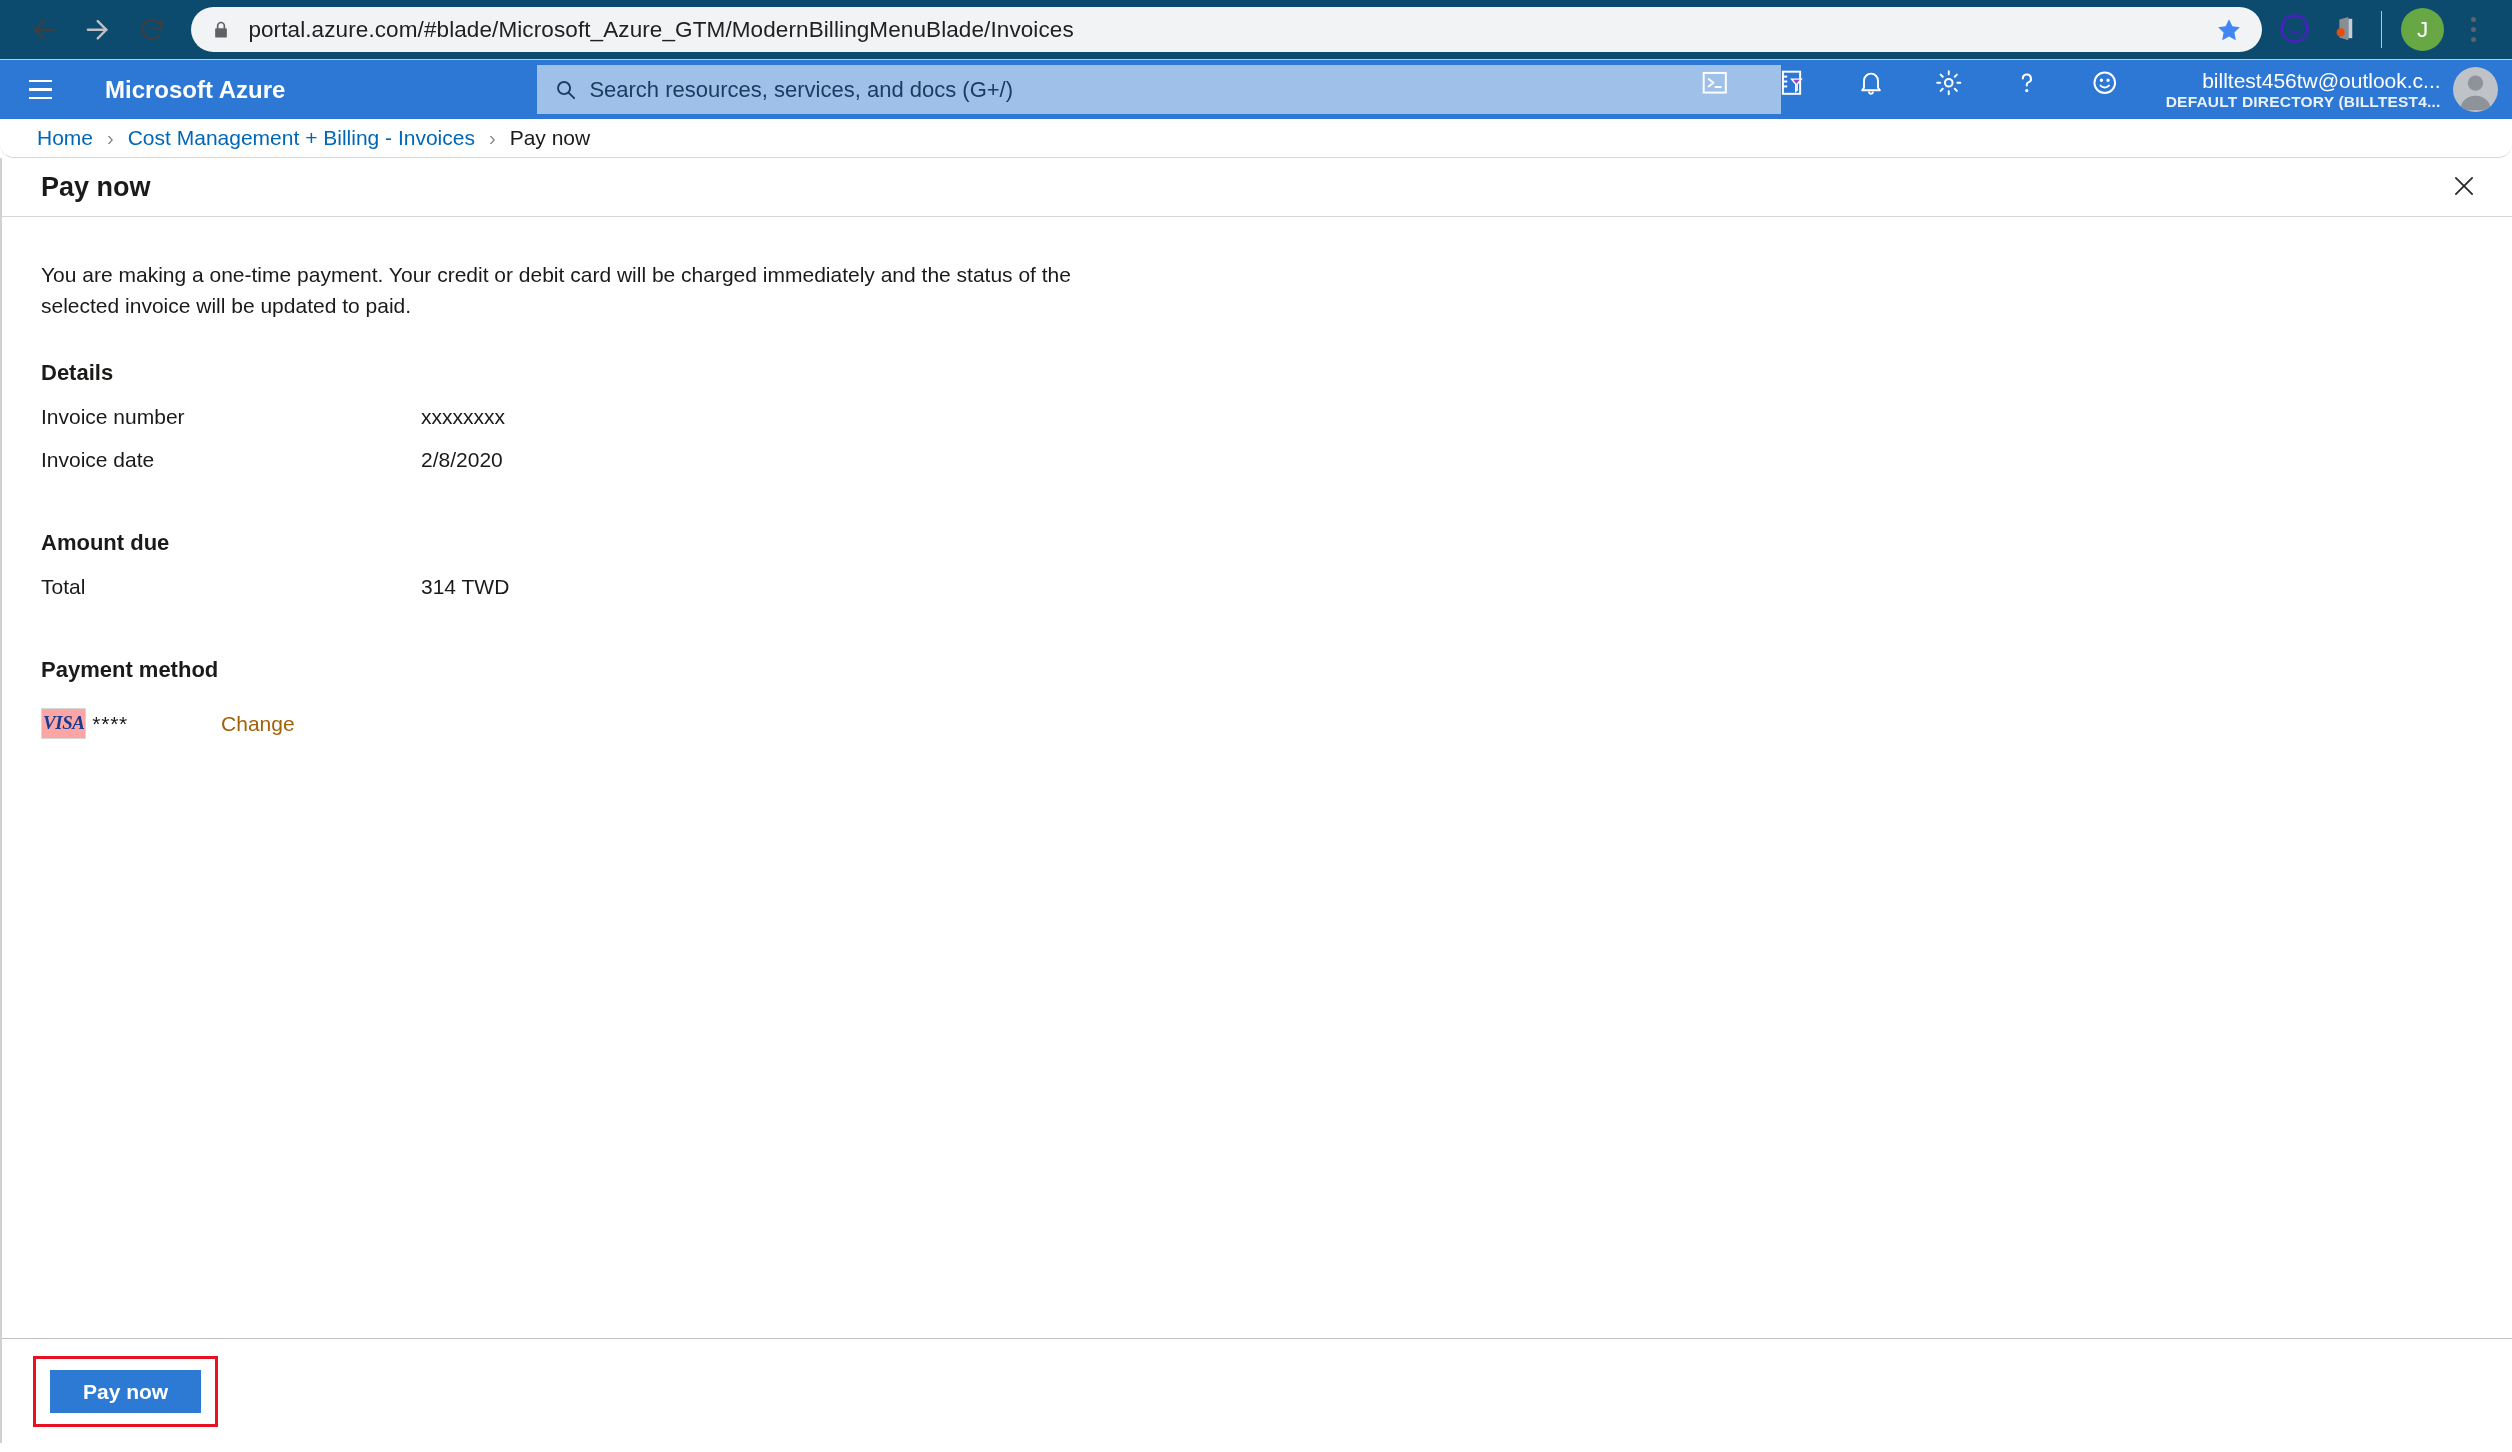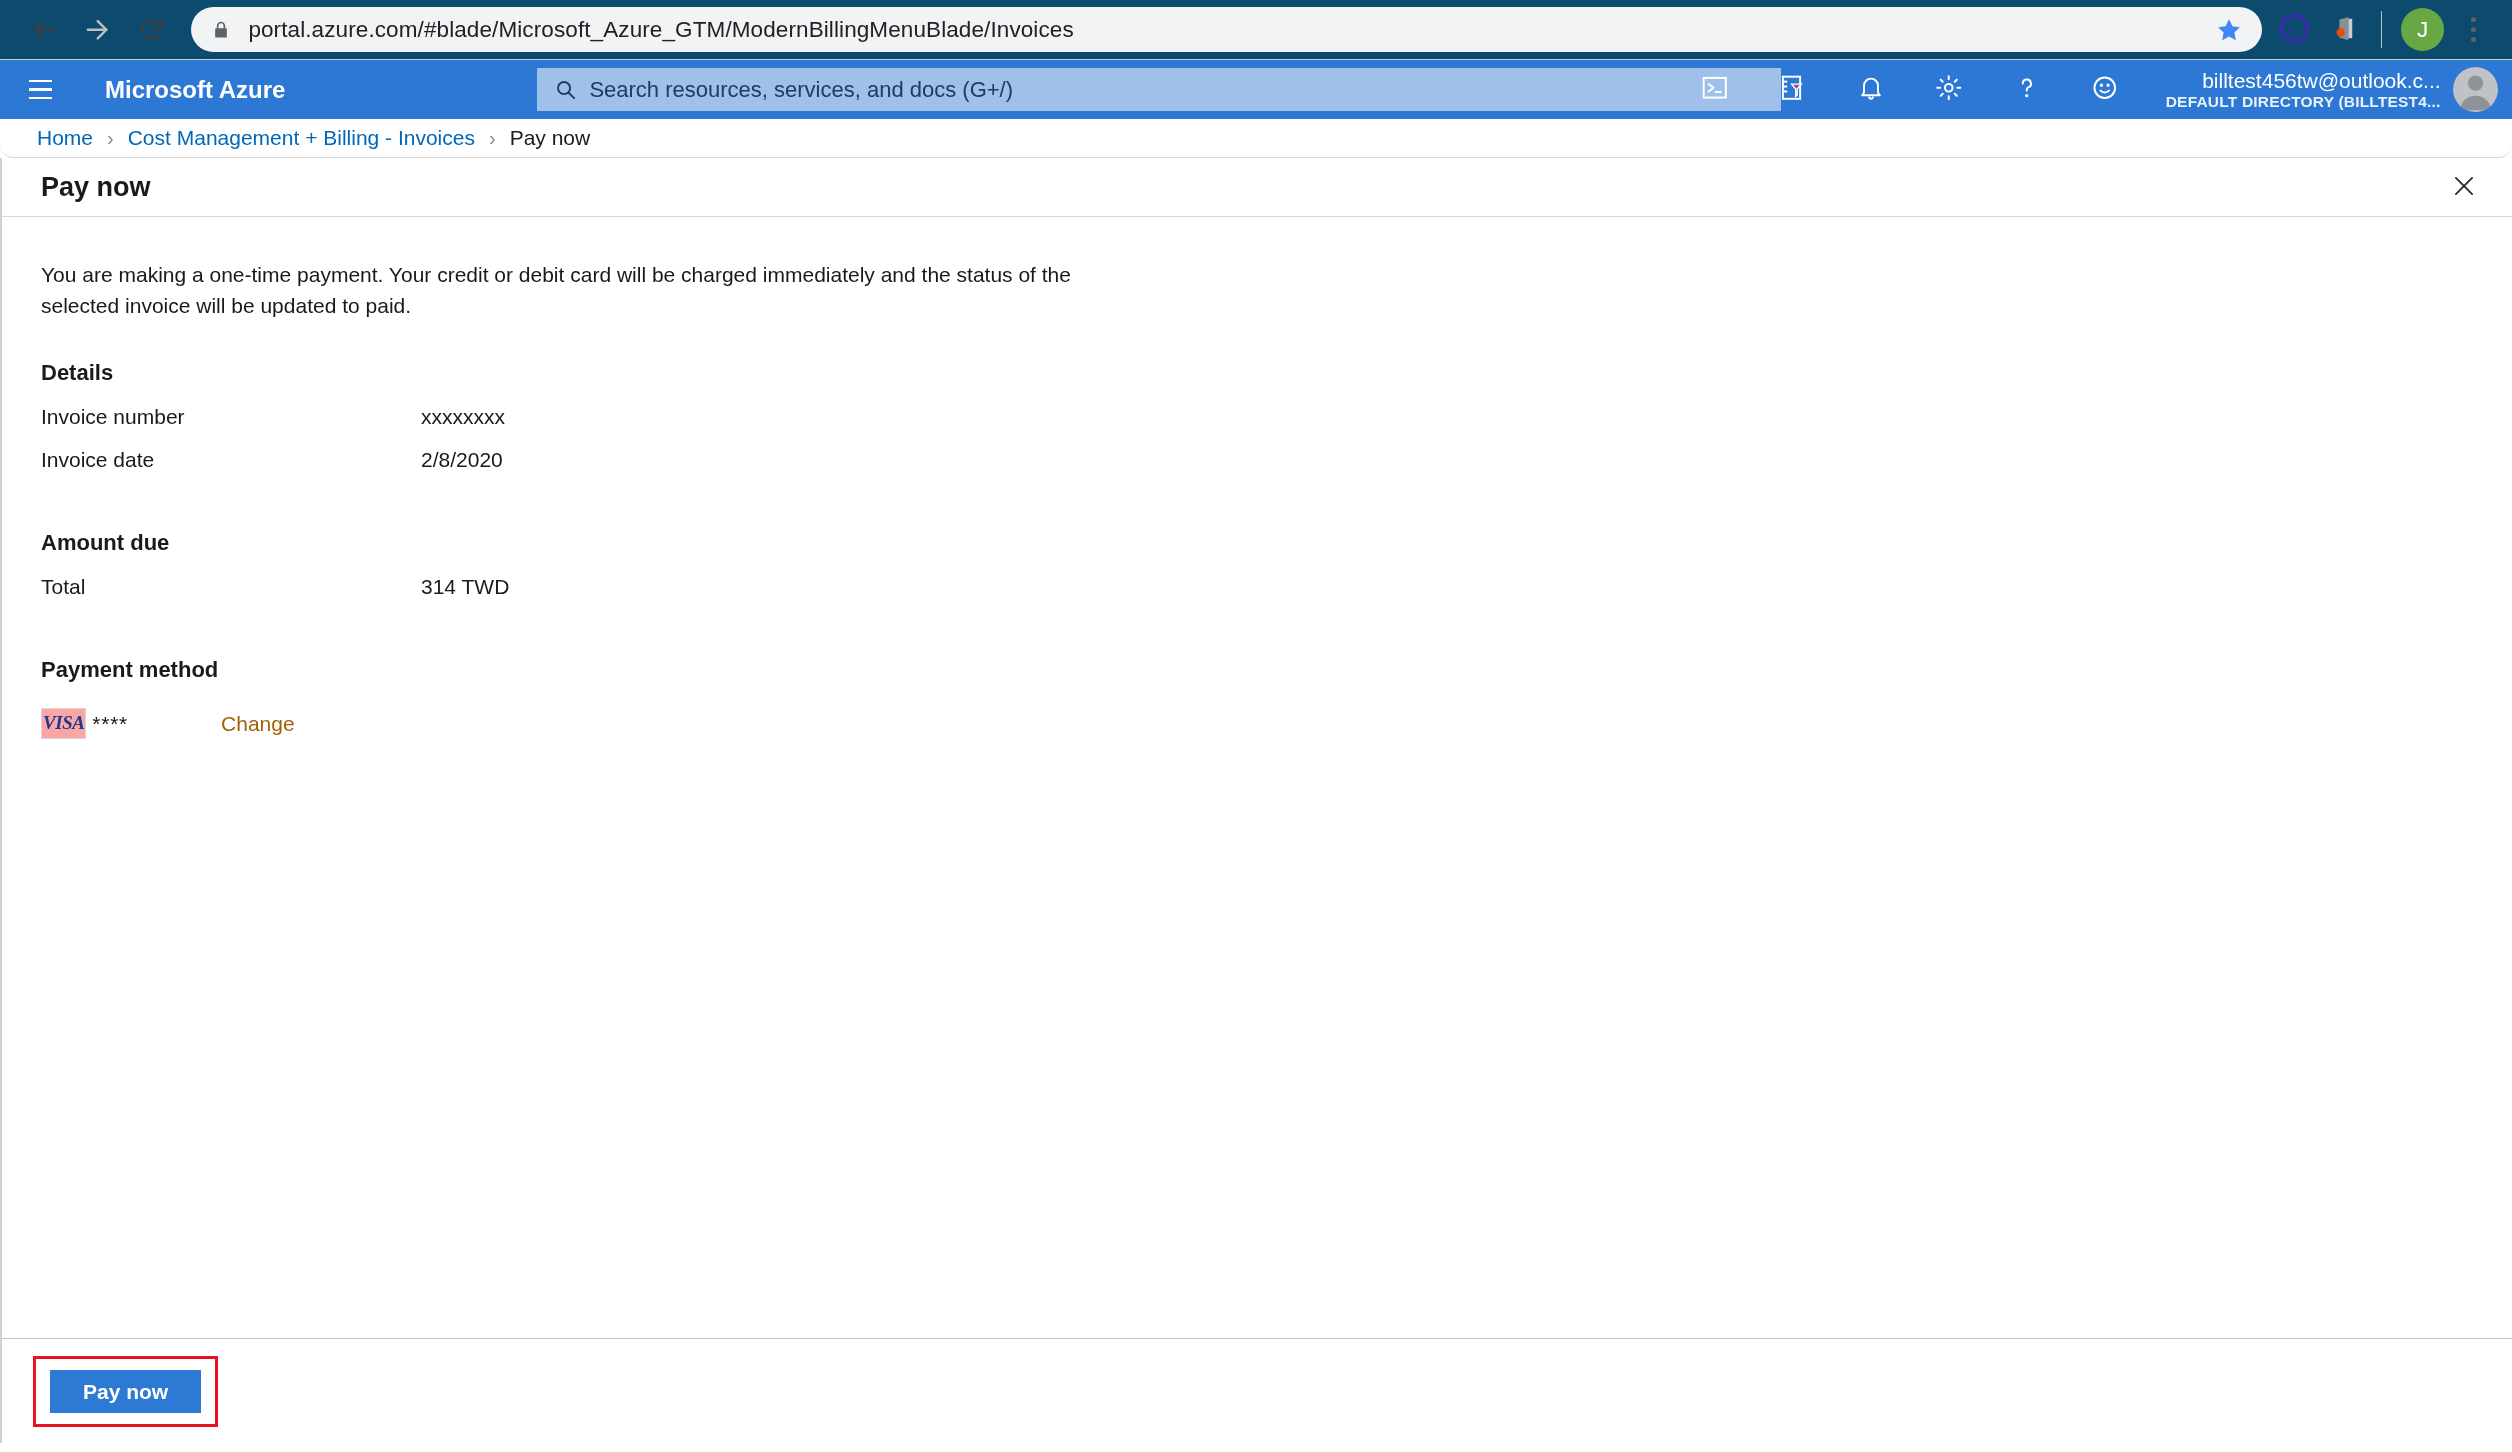--- a/index.html
+++ b/index.html
@@ -79,37 +79,36 @@
     color: #ffffff;
     font-size: 24px;
     font-weight: bold;
     margin-left: 35px;
     white-space: nowrap;
   }
   #azure-search {
     position: absolute;
     left: 537px;
     width: 1244px;
-    height: 43px;
+    height: 49px;
     background: #9ec0e9;
     display: flex;
     align-items: center;
     padding: 0 17px;
   }
   #azure-search-icon { flex:0 0 auto; margin-right: 12.4px; display:flex; }
   #azure-search-placeholder {
     font-size: 22px;
     color: #1b3c63;
     white-space: nowrap;
   }
   #azure-actions {
     position: absolute;
     right: 0;
     display: flex;
-    align-items: center;
     height: 69px;
     padding-right: 14px;
     gap: 16px;
   }
   .az-icon {
     width: 62px; height: 59px;
     display: flex; align-items: center; justify-content: center;
   }
   #azure-account {
     display: flex; align-items: center;

